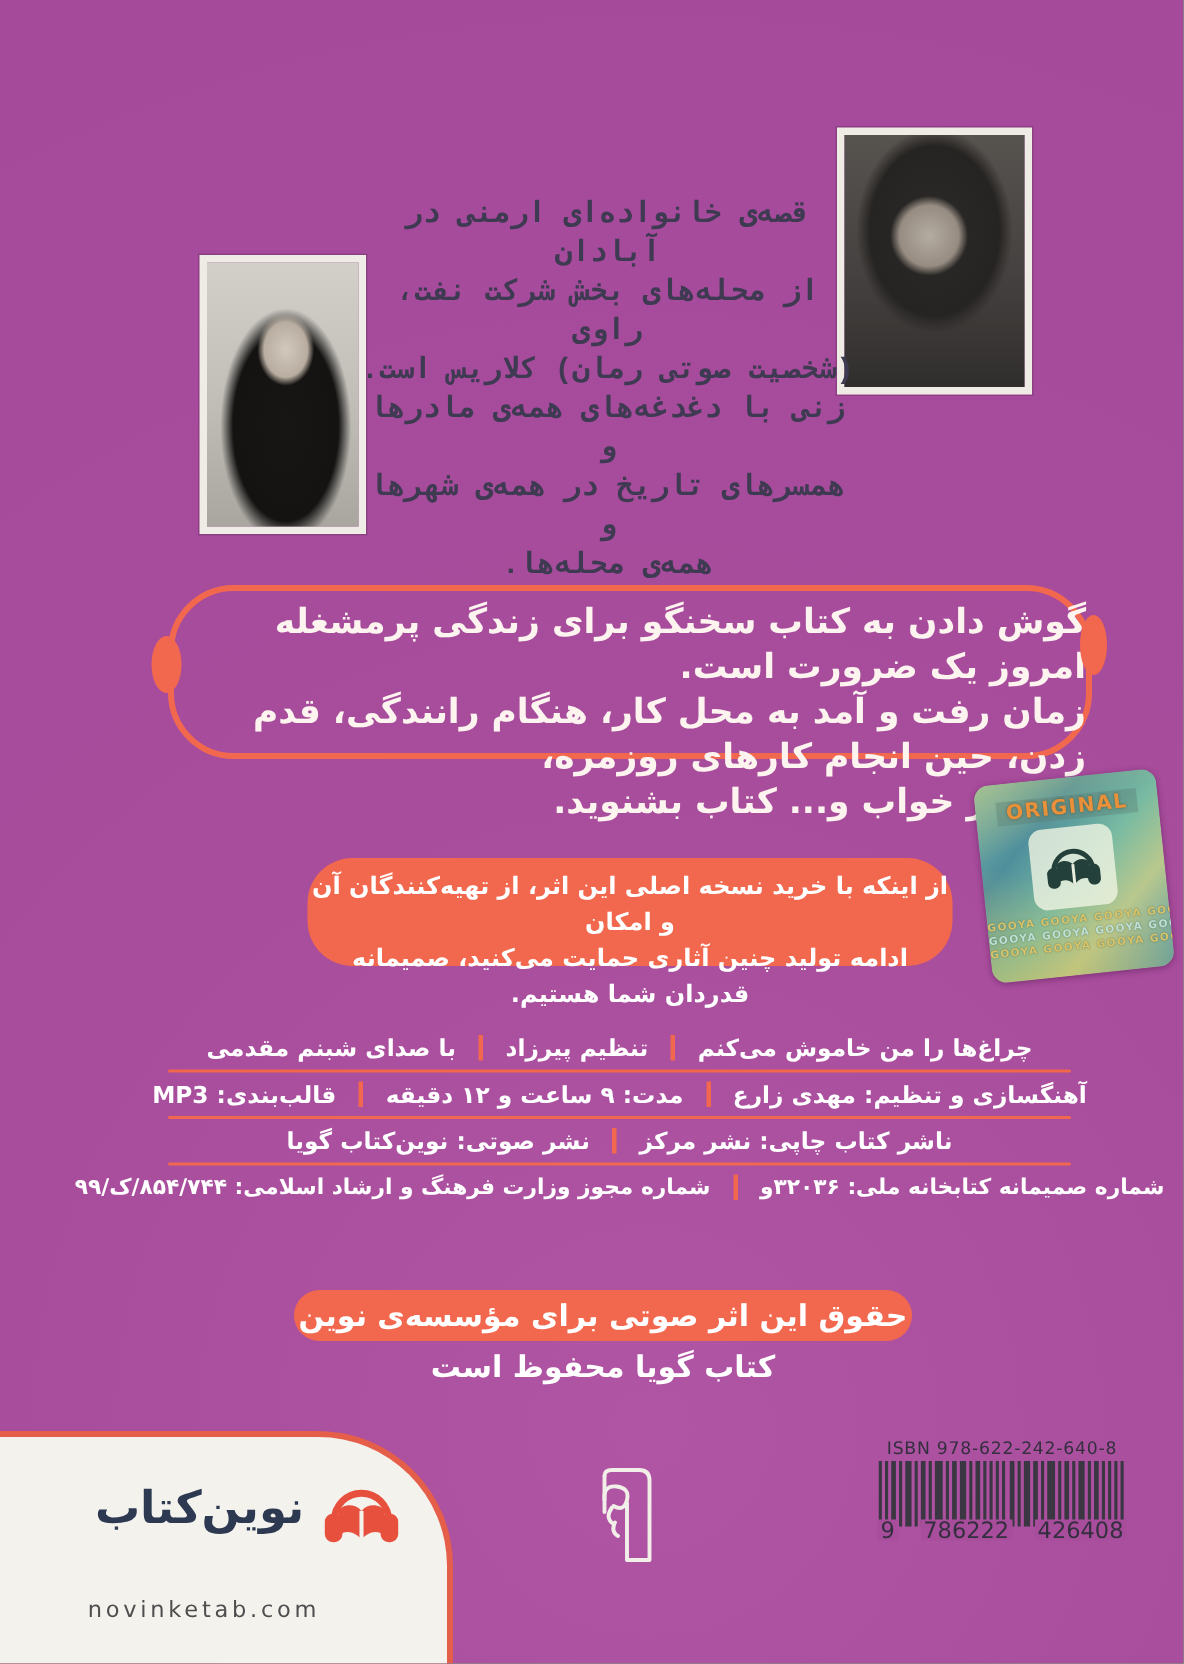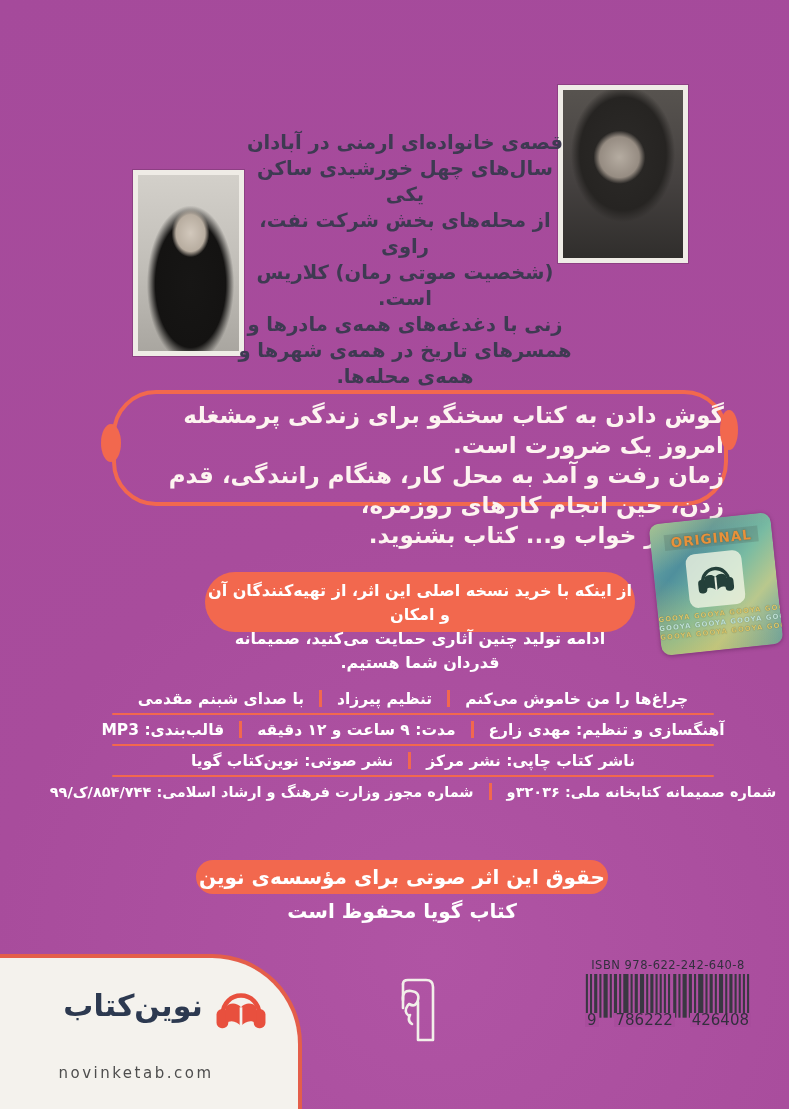--- a/index.html
+++ b/index.html
@@ -20,21 +20,21 @@
   }
   .photo-narrator .photo-inner{
     background:
       radial-gradient(ellipse 26% 19% at 52% 33%, #d2c8bc 0%, #b8ada0 55%, rgba(80,75,70,0) 72%),
       radial-gradient(ellipse 60% 62% at 52% 62%, #171615 0%, #141312 58%, rgba(23,22,21,0) 72%),
       linear-gradient(180deg,#d3d0ca 0%, #c0bdb7 55%, #a9a6a0 100%);
   }
   
   .synopsis{
     width:340px;text-align:center;direction:rtl;
-    color:#3e3a52;font-size:19.5px;font-weight:700;line-height:26px;
+    color:#3e3a52;font-size:19.5px;font-weight:700;line-height:26px;font-family:Liberation Mono, monospace;
   }
   
   .bubble{
     width:608px;height:102px;border:4px solid #f2684e;border-radius:44px;
     color:#fdf4f0;text-align:right;direction:rtl;
     font-size:23px;font-weight:700;line-height:30px;padding-top:6px;box-sizing:content-box;
   }
   .bubble-tab{background:#f2684e;border-radius:50%;}
   
   .holo{
@@ -54,21 +54,21 @@
   }
   .holo-iconbox{
     width:56px;height:54px;margin:5px auto 4px auto;border-radius:9px;
     background:rgba(240,244,226,.8);display:flex;align-items:center;justify-content:center;
   }
   .holo-micro{font-size:7px;line-height:9px;letter-spacing:1px;font-weight:700;color:#d9c469;
     text-shadow:0 0 1px rgba(20,60,60,.6);white-space:nowrap;}
   .holo-micro.alt{color:#bfe0d2;}
   
   .support{
-    width:430px;height:60px;background:#f2684e;border-radius:30px;
+    width:430px;height:72px;background:#f2684e;border-radius:30px;
     color:#fff;text-align:center;direction:rtl;
     font-size:16px;font-weight:700;line-height:24px;padding-top:7px;box-sizing:border-box;
   }
   
   .credits{width:602px;direction:rtl;color:#fff;font-weight:700;font-size:15.5px;}
   .t-row{display:flex;justify-content:center;align-items:center;height:29px;}
   .t-line{height:2px;background:#f2684e;border-radius:1px;}
   .vdiv{width:3px;height:17px;background:#f2684e;margin:0 15px;flex:0 0 auto;}
   .cell{white-space:nowrap;}
   
@@ -95,21 +95,20 @@
 
   <div class="abs photo photo-author" style="left:558px;top:85px;width:130px;height:178px;">
     <div class="photo-inner"></div>
   </div>
   <div class="abs photo photo-narrator" style="left:133px;top:170px;width:111px;height:186px;">
     <div class="photo-inner"></div>
   </div>
 
   <div class="abs synopsis" style="left:235px;top:130px;">
     <div>قصه‌ی خانواده‌ای ارمنی در آبادان</div>
-    <div>سال‌های چهل خورشیدی ساکن یکی</div>
     <div>از محله‌های بخش شرکت نفت، راوی</div>
     <div>(شخصیت صوتی رمان) کلاریس است.</div>
     <div>زنی با دغدغه‌های همه‌ی مادرها و</div>
     <div>همسرهای تاریخ در همه‌ی شهرها و</div>
     <div>همه‌ی محله‌ها.</div>
   </div>
 
   <div class="abs bubble" style="left:112px;top:390px;">
     <div class="abs bubble-tab" style="left:-15px;top:30px;width:20px;height:38px;"></div>
     <div class="abs bubble-tab" style="right:-14px;top:16px;width:18px;height:40px;"></div>

